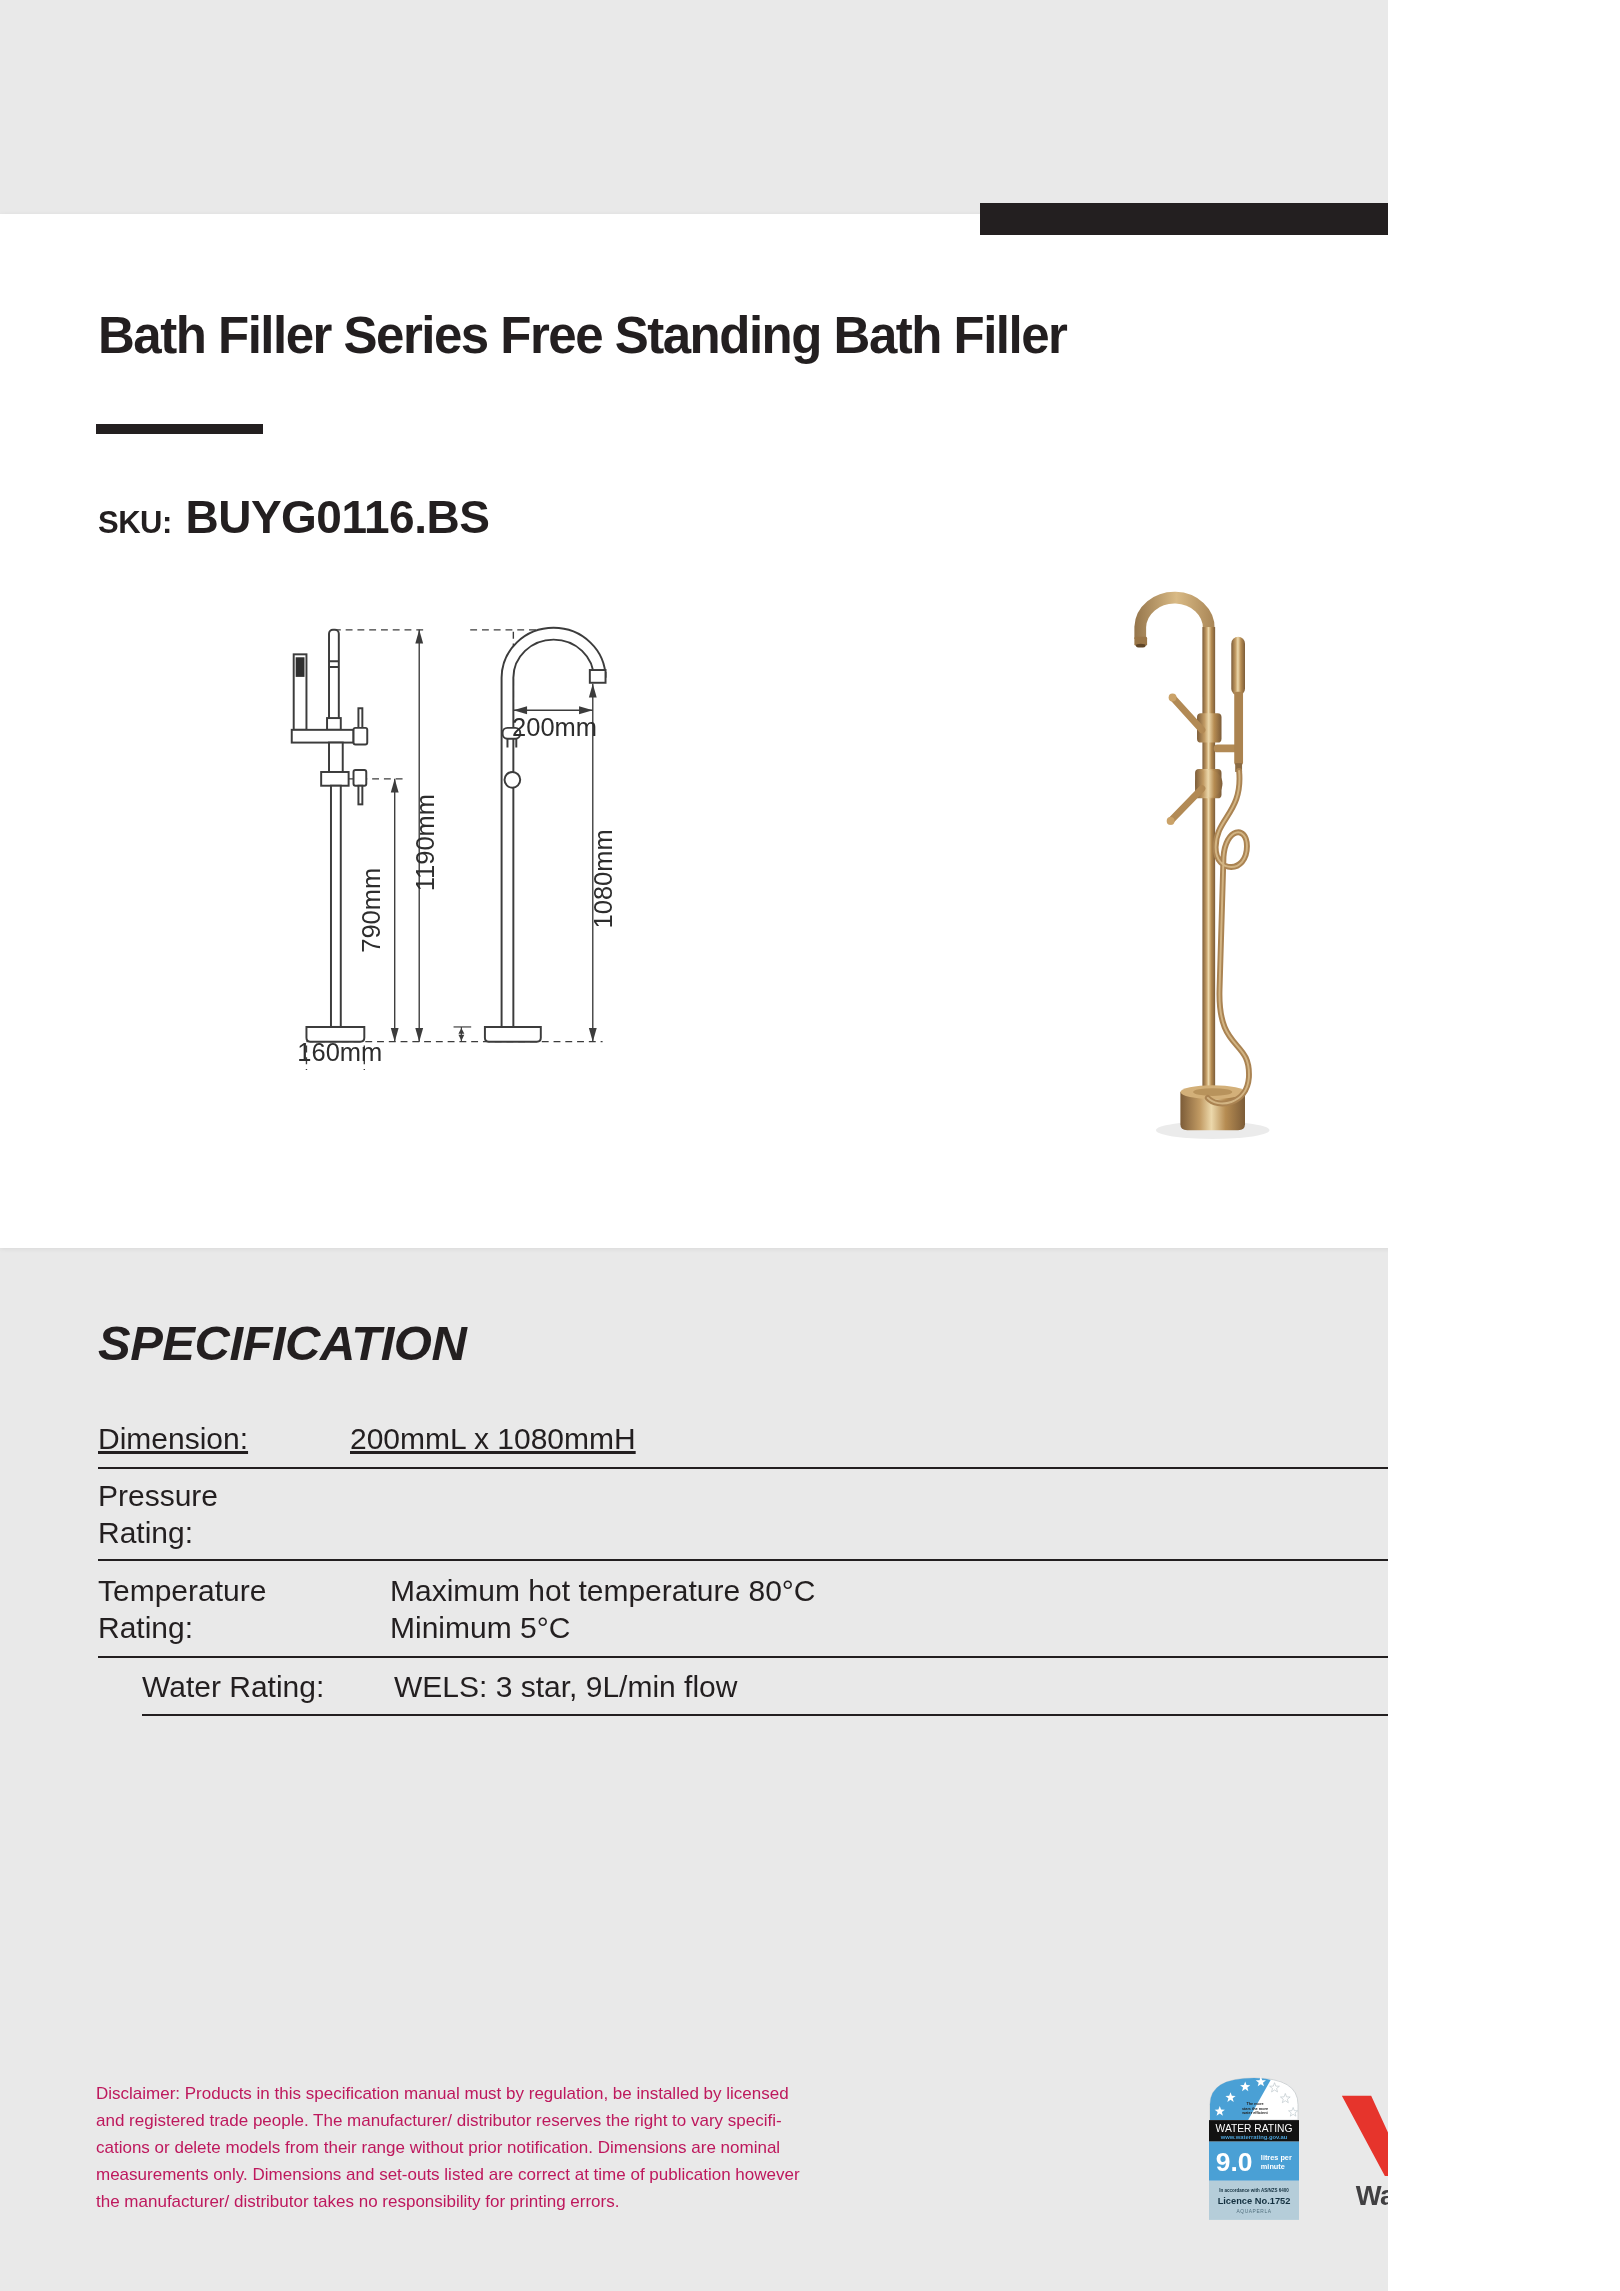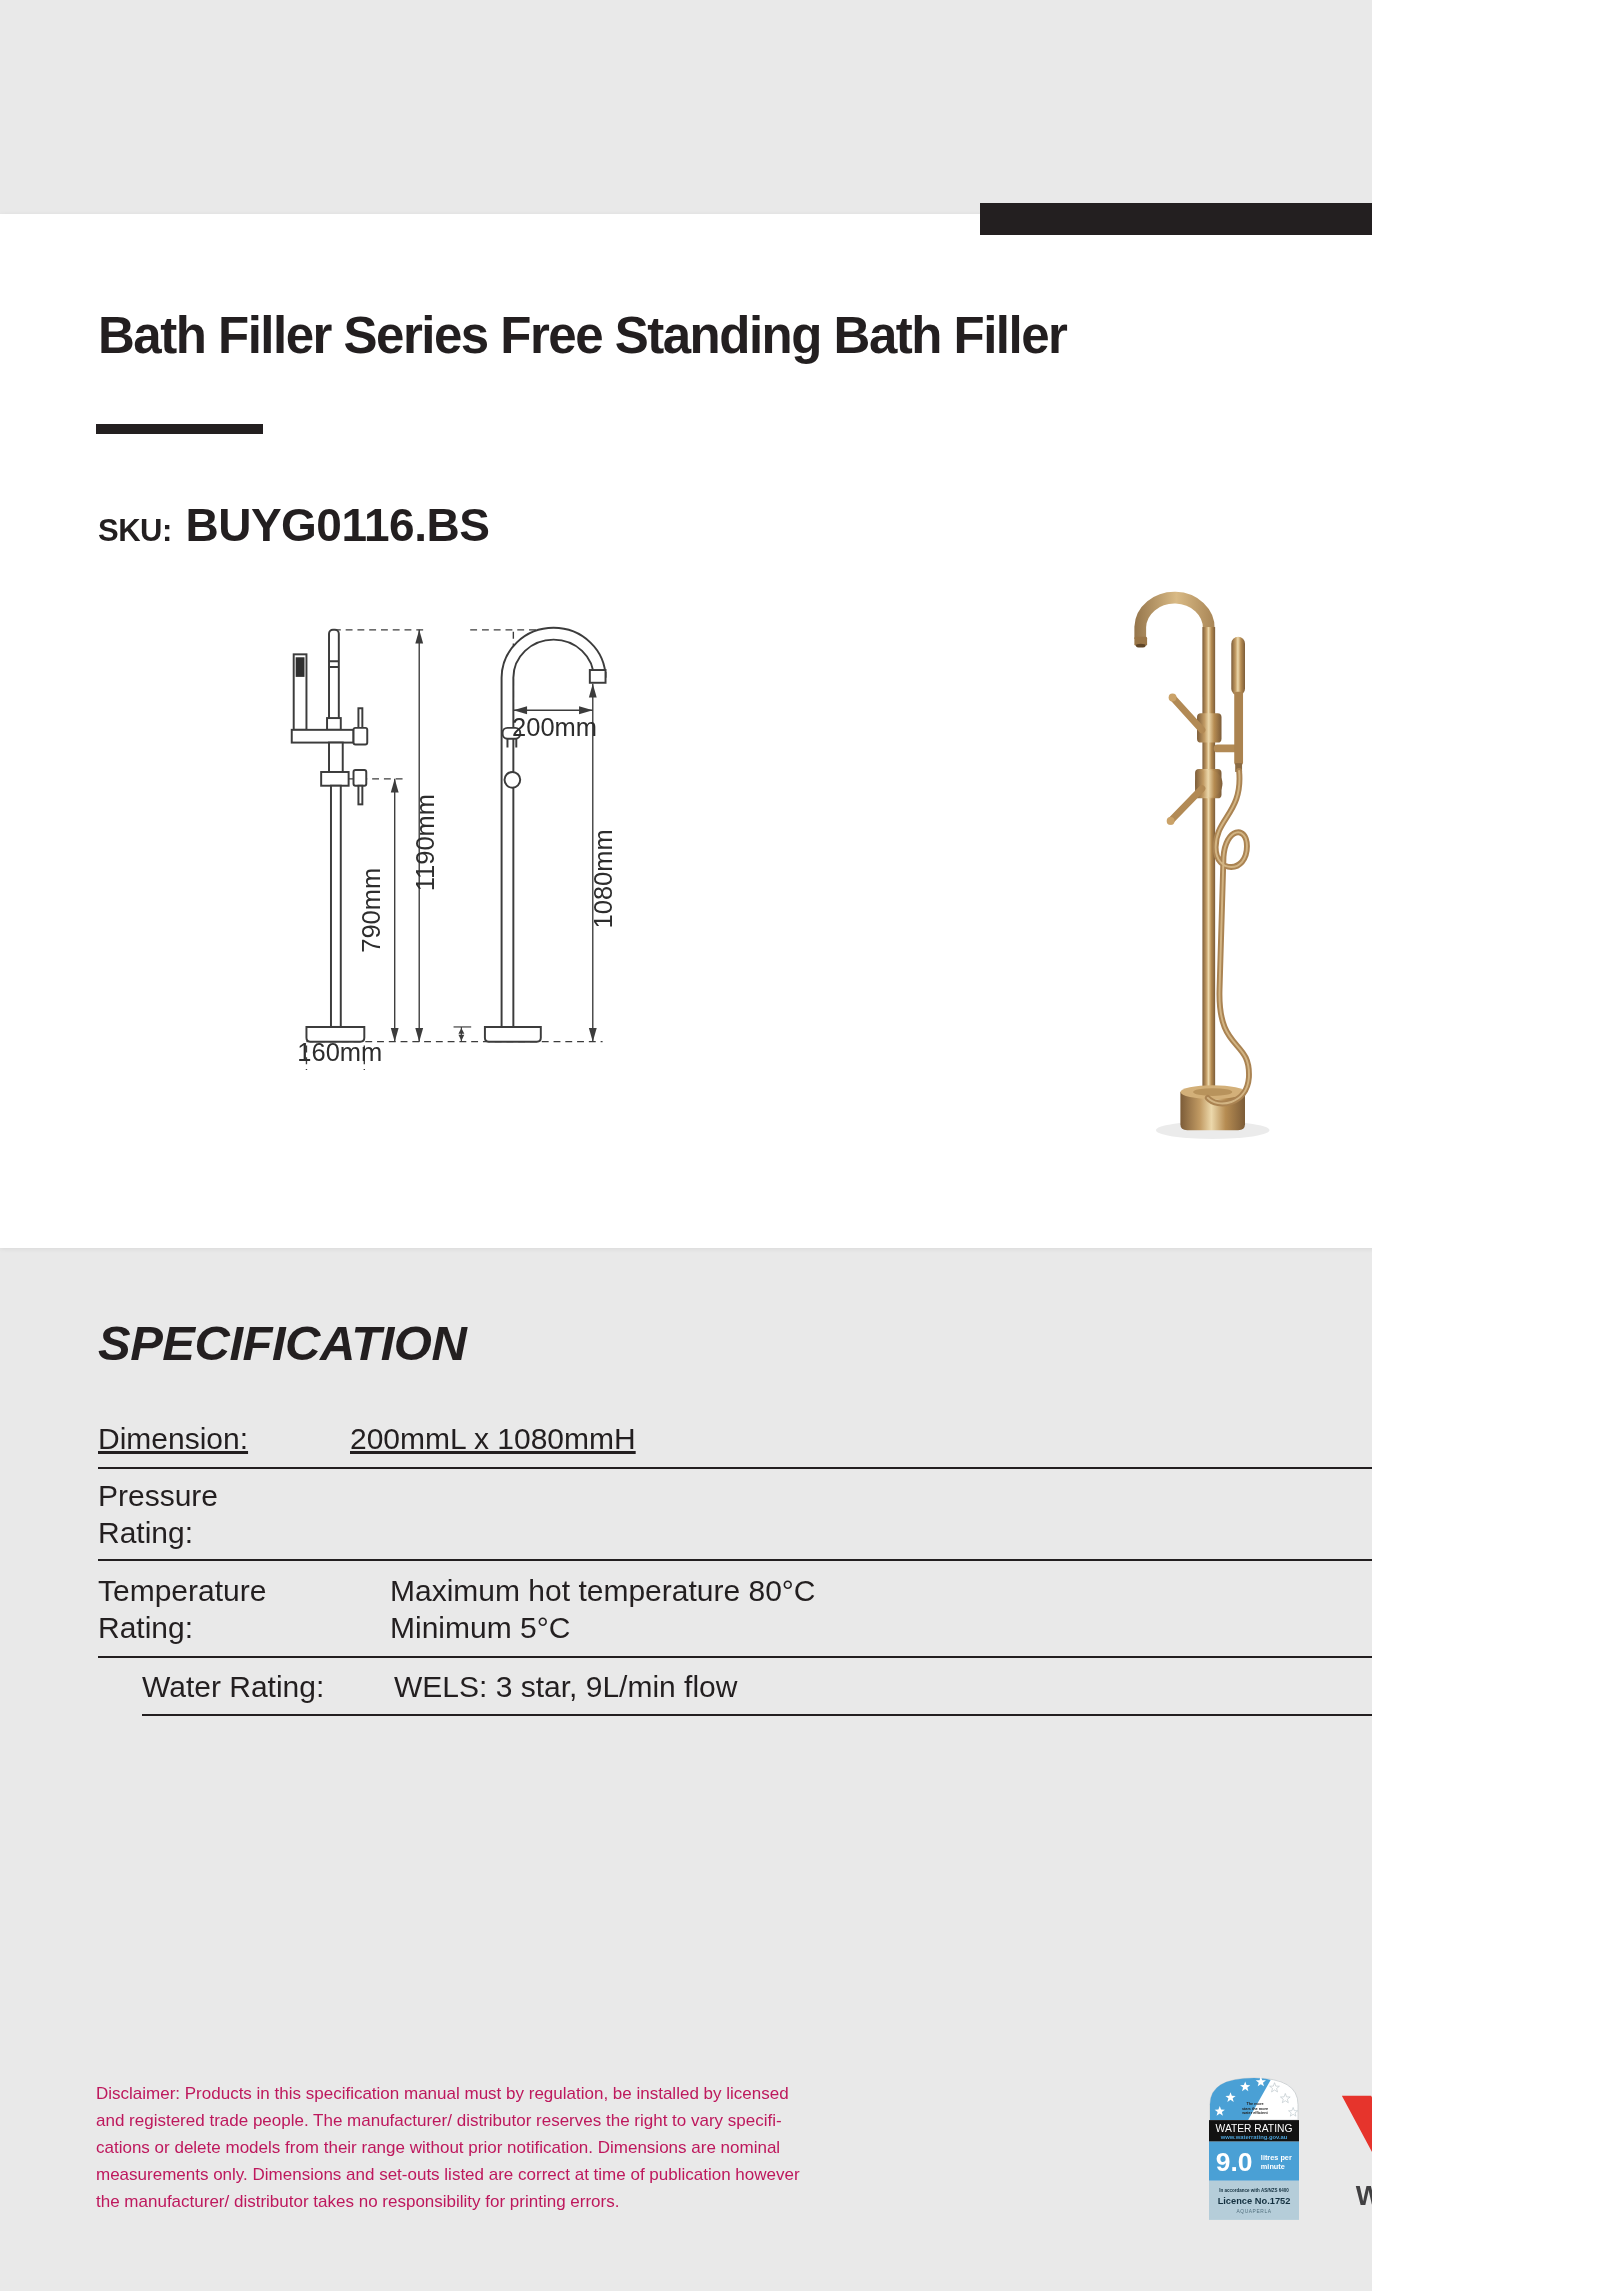--- a/index.html
+++ b/index.html
@@ -1,24 +1,24 @@
 <!DOCTYPE html>
 <html><head>
 <meta charset="utf-8">
 <style>
   html,body{margin:0;padding:0;}
   .page{position:relative;width:1372px;height:2292px;background:#e9e9e9;
-        font-family:"Liberation Sans",sans-serif;color:#231f20;overflow:hidden;}
+        font-family:"Liberation Sans",sans-serif;color:#231f20;overflow:hidden;padding-left:16px;}
   .card{position:absolute;left:0;top:214px;width:1522px;height:1034px;background:#ffffff;
         box-shadow:0 1px 4.9px rgba(0,0,0,0.07);}
   .topbar{position:absolute;left:980px;top:203px;width:640px;height:32px;background:#231f20;}
   .title{position:absolute;left:98px;top:306px;font-size:51px;font-weight:bold;
          letter-spacing:-1.5px;white-space:nowrap;}
   .accent{position:absolute;left:96px;top:424px;width:167px;height:9.8px;background:#231f20;}
-  .sku-row{position:absolute;left:98px;top:490px;display:flex;align-items:baseline;gap:13.7px;margin-top:8px;}
+  .sku-row{position:absolute;left:98px;top:490px;display:flex;align-items:baseline;gap:13.7px;}
   .sku-label{font-size:31px;font-weight:bold;letter-spacing:-0.5px;}
   .sku-value{font-size:46px;font-weight:bold;letter-spacing:-0.5px;}
   .drawing{position:absolute;left:279px;top:617px;}
   .photo{position:absolute;left:1059px;top:568px;}
   .dim{font-size:26px;fill:#2d2d2d;}
   .spec-heading{position:absolute;left:98px;top:1315px;font-size:49px;font-weight:bold;
                 letter-spacing:-0.5px;font-style:italic;}
   .spec-table{position:absolute;left:98px;top:1409px;width:1426px;}
   .spec-row{display:flex;align-items:center;border-bottom:2px solid #231f20;
             font-size:30px;line-height:37px;}

